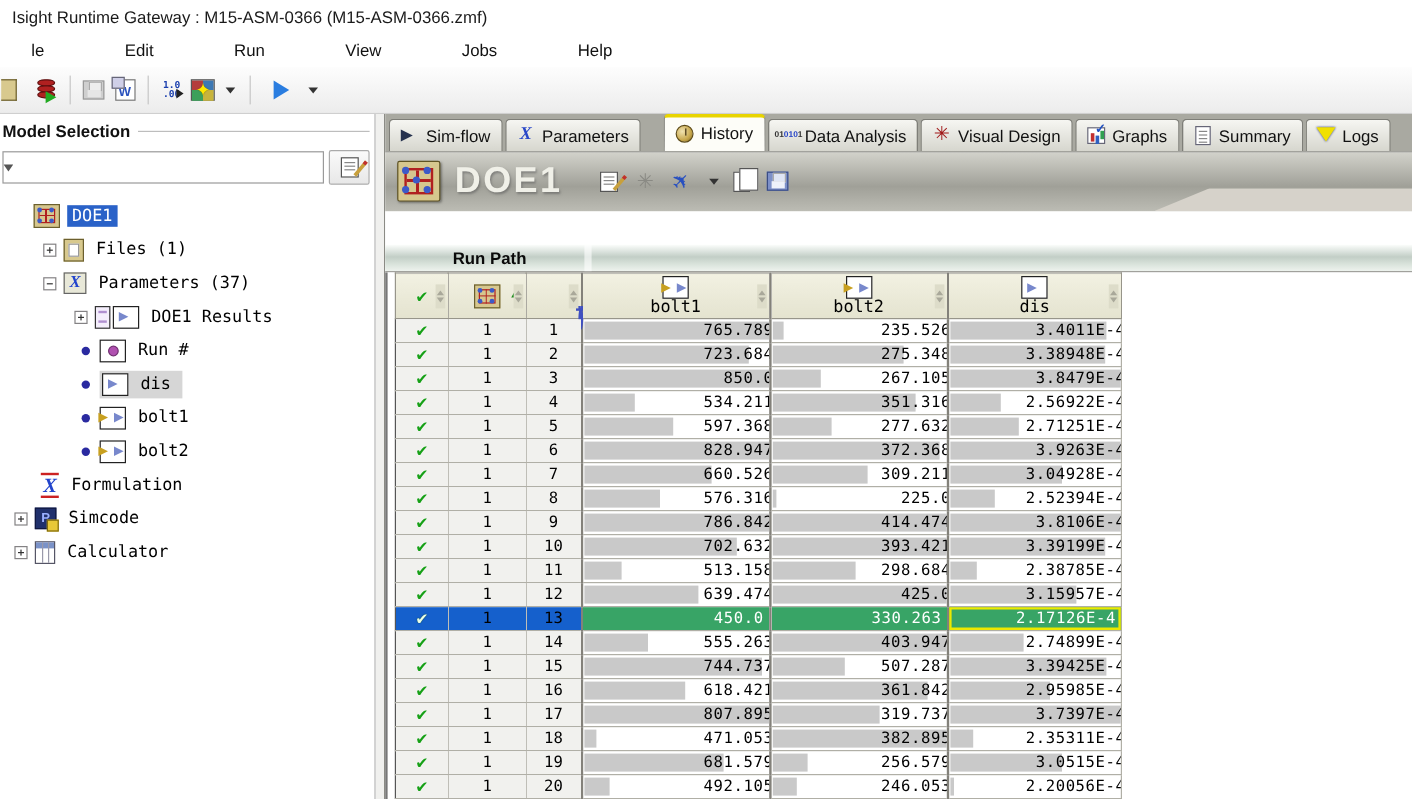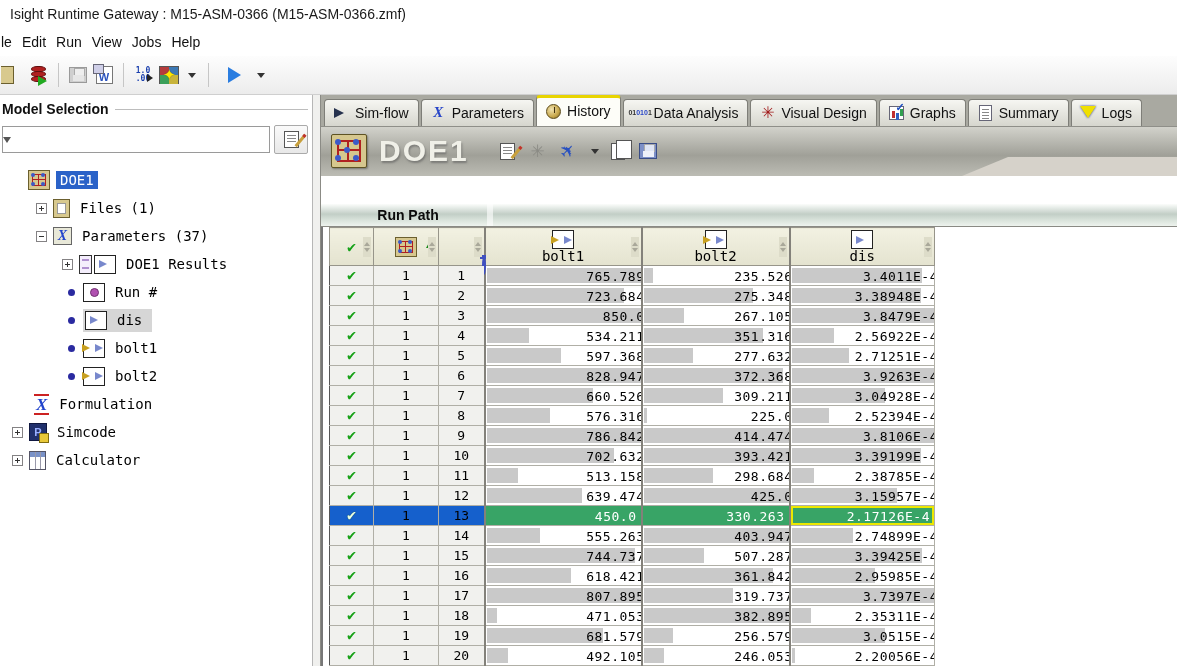--- a/index.html
+++ b/index.html
@@ -3,21 +3,21 @@
 <meta charset="utf-8">
 <style>
   * { margin:0; padding:0; box-sizing:border-box; }
   html,body { width:1177px; height:666px; overflow:hidden; background:#fff;
               font-family:"Liberation Sans", sans-serif; }
 
   
   .titlebar { height:28px; background:#ffffff; color:#1a1a1a; font-size:14px;
               display:flex; align-items:center; padding-left:10px; }
   .menubar  { height:28px; background:#ffffff; display:flex; align-items:center; font-size:14px; color:#111; }
-  .menubar .mi { padding:4px 5px; cursor:default; }
+  .menubar .mi { padding:4px 21px; cursor:default;margin-left:25px; }
   .menubar .mi:first-child { padding-left:1px; }
   .toolbar  { height:39px; background:linear-gradient(#fdfdfd,#ececec);
               border-bottom:1px solid #cfcfcf; display:flex; align-items:center; padding-left:0; }
   .tb-sep   { width:1px; height:24px; background:#c6c6c6; margin:0 6px; }
   .tbtn     { width:26px; height:26px; display:flex; align-items:center; justify-content:center; position:relative; }
   .ddarrow  { width:0; height:0; border:4px solid transparent; border-top:5px solid #333; margin:0 6px; position:relative; top:2px;}
 
   
   .g-clip   { width:13px; height:18px; background:#d8c98e; border:1px solid #6b5f2e; border-left:none; }
   .g-db     { position:relative; width:16px; height:18px; }
@@ -93,21 +93,21 @@
   .g-calc:before{ content:''; position:absolute; left:0; right:0; top:0; height:5px; background:#7a92c8;}
   .g-calc:after{ content:''; position:absolute; left:5px; top:0; bottom:0; width:1px; background:#99a; box-shadow:5px 0 0 #99a, -6px 8px 0 10px #0000, 0 0 0 #000;}
   .stack2 { width:13px; height:19px; border:1px solid #333; background:#f4eefc; display:inline-flex; flex-direction:column; justify-content:space-around; align-items:center; margin-right:2px;}
   .stack2 i { width:7px; height:2px; background:#b090d0; }
 
   
   .tabstrip { height:33px; background:#a9a9a1; display:flex; align-items:flex-end; padding:0 0 0 3px; }
   .tab { display:flex; align-items:center; gap:5px; font-size:14px; color:#111;
          background:linear-gradient(#f6f6f2,#d6d6ce); border:1px solid #7e7e78; border-bottom:none;
          border-radius:4px 4px 0 0; padding:4px 9px 5px 8px; margin-right:2px; height:27px; white-space:nowrap;text-align:right;}
-  .tab.active { background:#fdfdf8; border-top:3px solid #e8d400; height:31px; padding-top:3px; font-size:14px; }
+  .tab.active { background:#fdfdf8; border-top:3px solid #e8d400; height:31px; padding-top:3px; font-size:14px;margin-left:17px; }
   .ti { display:inline-flex; width:17px; height:16px; align-items:center; justify-content:center; flex:none;}
   .ti-simflow{ width:0;height:0;border:5px solid transparent;border-left:10px solid #26324e;}
   .ti-x { color:#2846c8; font:italic bold 15px "Liberation Serif",serif; }
   .ti-hist{ width:15px;height:15px;border-radius:50%;background:radial-gradient(circle at 35% 35%,#f0e2b0,#c8a84c 60%,#7a6322);border:1px solid #5c4a18; position:relative;}
   .ti-hist:before{content:'';position:absolute;left:7px;top:2px;width:1px;height:6px;background:#403010;}
   .ti-data{ font-family:Liberation Sans, sans-serif; font-size:7px; font-weight:bold; line-height:7px; color:#333;}
   .ti-data b{ color:#2846c8; }
   .ti-vis { color:#a01818; font-size:16px; line-height:14px; }
   .ti-graph{ width:15px;height:14px;background:#fff;border:1px solid #667; position:relative;}
   .ti-graph:before{content:'';position:absolute;left:2px;bottom:1px;width:3px;height:7px;background:#c03030;box-shadow:4px 2px 0 #3060c0, 8px -2px 0 #30a050;}

